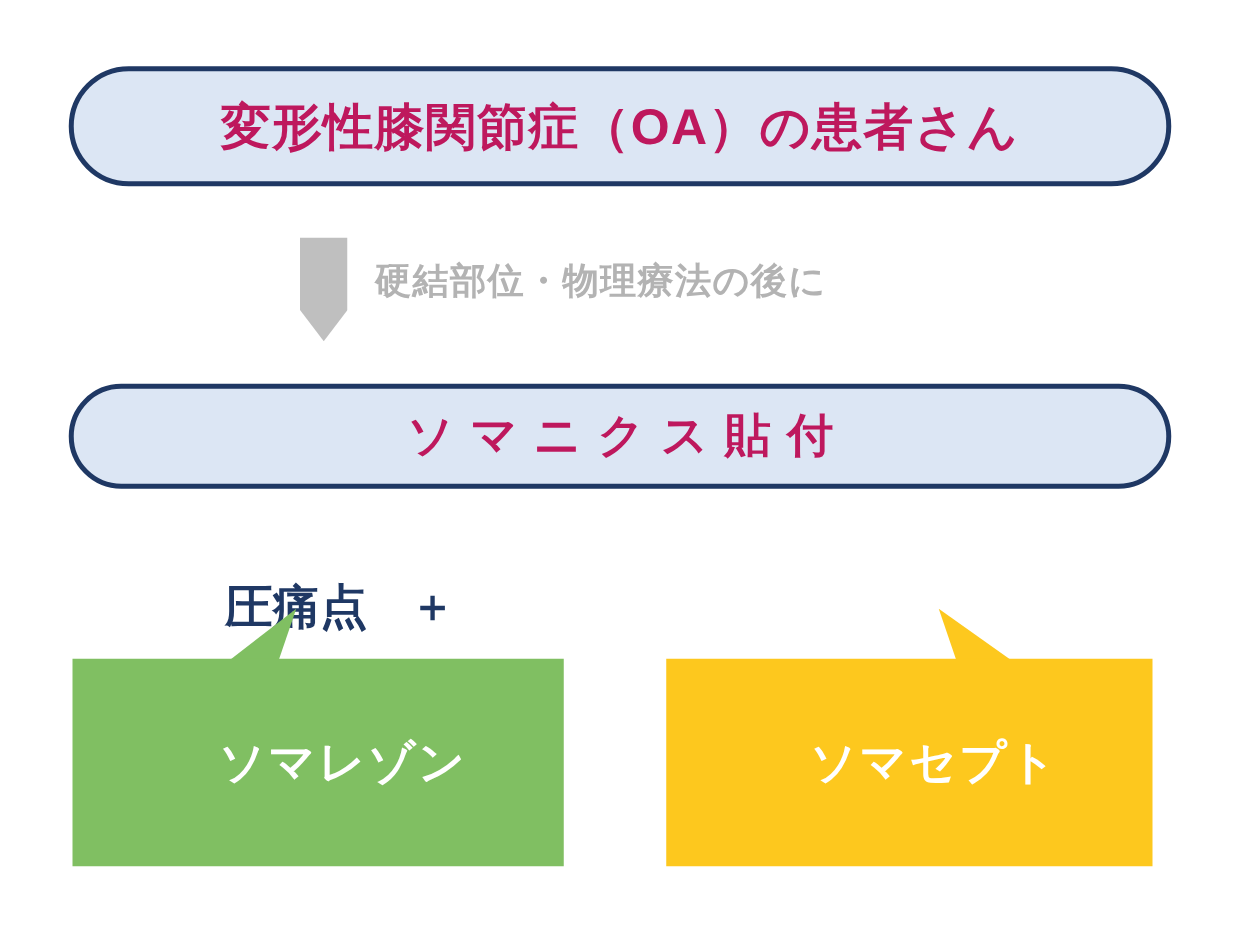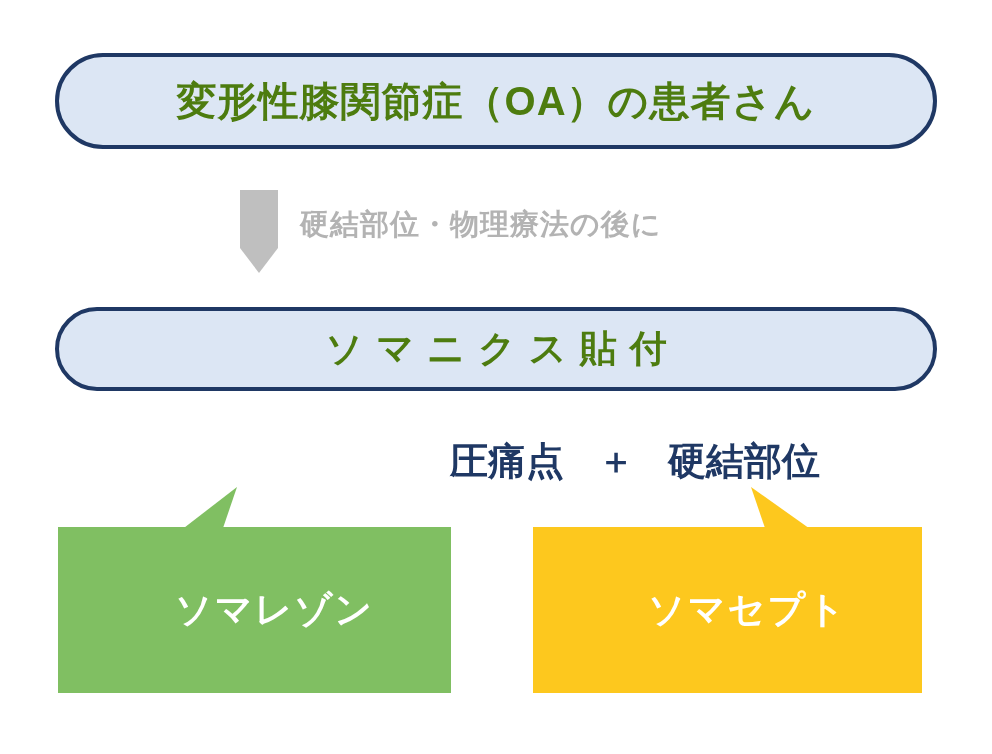--- a/index.html
+++ b/index.html
@@ -22,21 +22,21 @@
   
   .pill {
     position: absolute;
     box-sizing: border-box;
     background: #dce6f4;
     border: 4px solid #1f3864;
     border-radius: 999px;
     display: flex;
     align-items: center;
     justify-content: center;
-    color: #4d7c0f;
+    color: #be185d;
     font-weight: bold;
   }
   #pill-patient {
     left: 55px;
     top: 53px;
     width: 882px;
     height: 96px;
     font-size: 40px;
     letter-spacing: 1px;
   }
@@ -75,26 +75,26 @@
     font-size: 29px;
     font-weight: bold;
     letter-spacing: 1px;
     white-space: nowrap;
   }
 
   
   #site-labels {
     position: absolute;
     left: 180px;
-    top: 432px;
+    top: 456px;
     width: 640px;
     height: 58px;
     display: flex;
     align-items: center;
-    justify-content: flex-end;
+    justify-content: flex-start;
     color: #1f3864;
     font-size: 38px;
     font-weight: bold;
     white-space: nowrap;
   }
   #site-labels .plus-sign {
     margin: 0 34px;
     font-size: 36px;
     font-weight: bold;
   }
@@ -169,21 +169,20 @@
     <span>硬結部位・物理療法の後に</span>
   </div>
 
   <div class="pill" id="pill-apply">
     <span>ソマニクス貼付</span>
   </div>
 
   <div id="site-labels">
     <span>圧痛点</span>
     <span class="plus-sign">＋</span>
-    <span>硬結部位</span>
   </div>
 
   <div class="tail" id="tail-green">
     <svg width="62" height="44" viewBox="0 0 62 44" xmlns="http://www.w3.org/2000/svg">
       <polygon points="57,0 42,44 0,44" fill="#80bf62"></polygon>
     </svg>
   </div>
 
   <div class="tail" id="tail-yellow">
     <svg width="68" height="44" viewBox="0 0 68 44" xmlns="http://www.w3.org/2000/svg">

